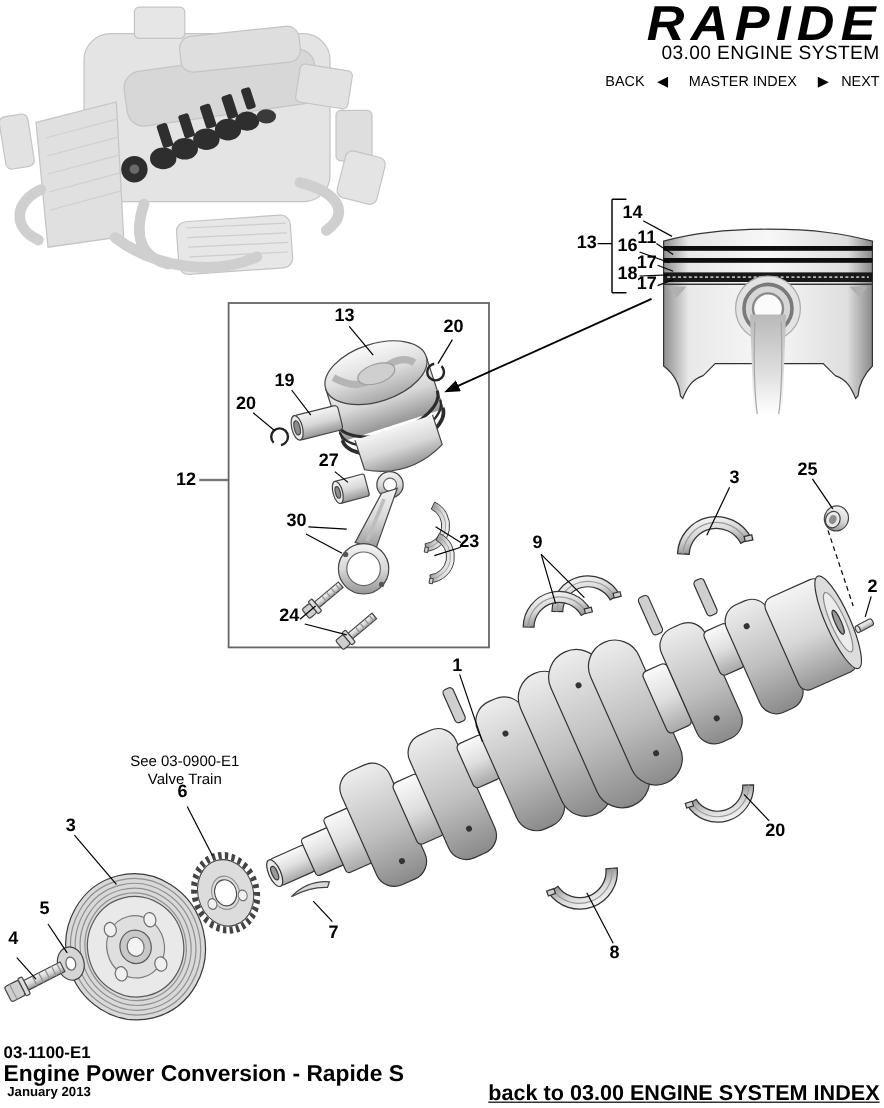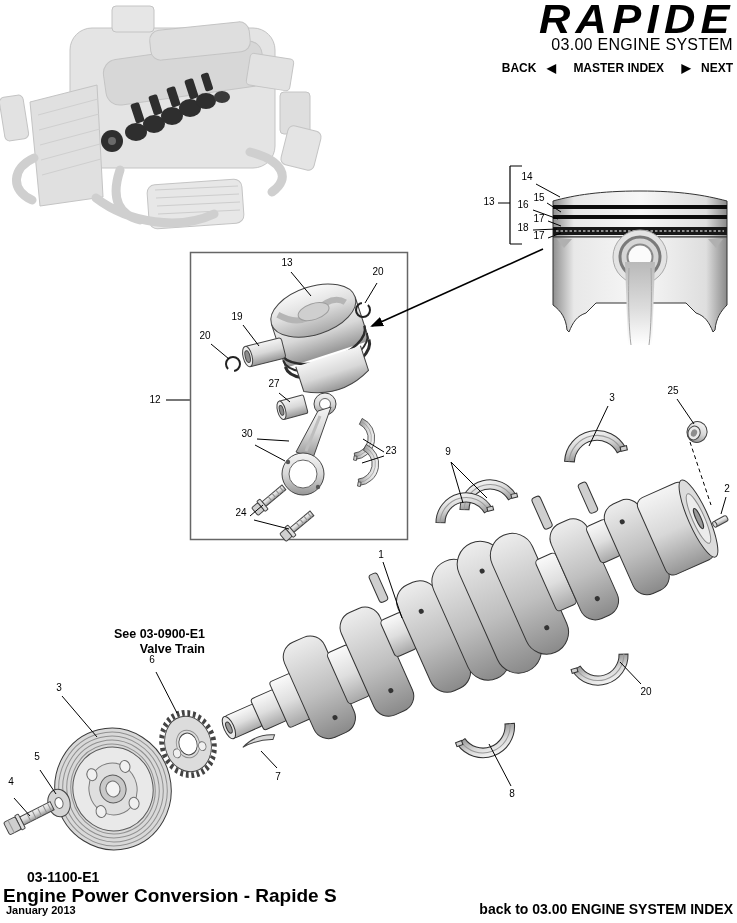--- a/index.html
+++ b/index.html
@@ -1,32 +1,32 @@
 <!DOCTYPE html>
 <html><head>
 <meta charset="utf-8">
 <style>
   html,body{margin:0;padding:0;}
   body{width:737px;height:923px;position:relative;background:#fff;overflow:hidden;
        font-family:"Liberation Sans",sans-serif;color:#000;}
-  .lbl{position:absolute;font-weight:normal;font-size:10px;line-height:1;
+  .lbl{position:absolute;font-weight:bold;font-size:15px;line-height:1;
        transform:translate(-50%,-50%);white-space:nowrap;}
   #brand{position:absolute;right:2px;top:-4px;font-size:41px;font-style:italic;font-weight:bold;
          letter-spacing:5px;transform:scaleX(1.06);transform-origin:right;}
   #section-title{position:absolute;right:4px;top:36px;font-size:16px;font-weight:normal;letter-spacing:.3px;}
-  #nav{position:absolute;right:4px;top:61px;font-size:12px;font-weight:bold;}
+  #nav{position:absolute;right:4px;top:61px;font-size:12px;font-weight:normal;}
   #nav span{margin-left:7px;}
   #nav .gap{margin-left:14px;}
-  #note{position:absolute;left:103px;top:627px;width:102px;text-align:right;
-        font-size:12.5px;font-weight:bold;line-height:1.2;}
+  #note{position:absolute;left:103px;top:627px;width:102px;text-align:center;
+        font-size:12.5px;font-weight:normal;line-height:1.2;}
   .foot{position:absolute;font-weight:bold;}
-  #doc-number{left:3px;top:869px;font-size:14px;margin-left:24px;}
+  #doc-number{left:3px;top:869px;font-size:14px;}
   #doc-title{left:3px;top:885px;font-size:19px;text-align:right;}
   #doc-date{left:6px;top:904px;font-size:11px;}
-  #back-link{right:4px;top:901px;font-size:14px;}
+  #back-link{right:4px;top:901px;font-size:18px;text-decoration:underline;}
   svg{position:absolute;left:0;top:0;}
 </style>
 </head>
 <body>
 
 <svg width="737" height="923" viewBox="0 0 737 923">
   <defs>
     <linearGradient id="gM" x1="0" y1="0" x2="0" y2="1">
       <stop offset="0" stop-color="#f4f4f4"></stop>
         <stop offset=".5" stop-color="#d8d8d8"></stop>
@@ -328,21 +328,21 @@
 <div class="lbl" style="left:152px;top:660px">6</div>
 <div class="lbl" style="left:278px;top:777px">7</div>
 <div class="lbl" style="left:512px;top:794px">8</div>
 <div class="lbl" style="left:448px;top:452px">9</div>
 <div class="lbl" style="left:646px;top:692px">20</div>
 <div class="lbl" style="left:612px;top:398px">3</div>
 <div class="lbl" style="left:155px;top:400px">12</div>
 <div class="lbl" style="left:287px;top:263px">13</div>
 <div class="lbl" style="left:489px;top:202px">13</div>
 <div class="lbl" style="left:527px;top:177px">14</div>
-<div class="lbl" style="left:539px;top:198px">15</div>
+<div class="lbl" style="left:539px;top:198px">11</div>
 <div class="lbl" style="left:523px;top:205px">16</div>
 <div class="lbl" style="left:539px;top:219px">17</div>
 <div class="lbl" style="left:523px;top:228px">18</div>
 <div class="lbl" style="left:539px;top:236px">17</div>
 <div class="lbl" style="left:237px;top:317px">19</div>
 <div class="lbl" style="left:378px;top:272px">20</div>
 <div class="lbl" style="left:205px;top:336px">20</div>
 <div class="lbl" style="left:247px;top:434px">30</div>
 <div class="lbl" style="left:274px;top:384px">27</div>
 <div class="lbl" style="left:391px;top:451px">23</div>

